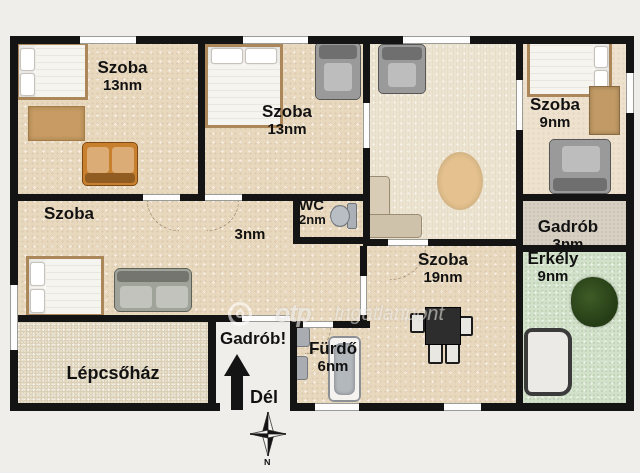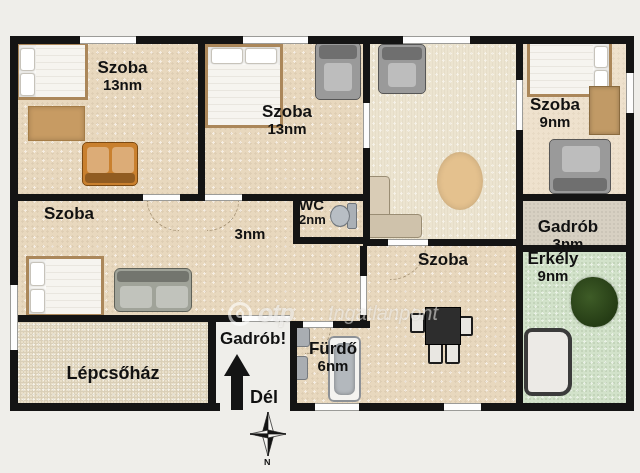--- a/index.html
+++ b/index.html
@@ -102,28 +102,28 @@
 
   
   .bejarat{position:absolute;z-index:40;font-weight:bold;font-size:17px;color:#111;text-align:center;}
   .arrow-head{position:absolute;width:0;height:0;z-index:40;
     border-left:13px solid transparent;border-right:13px solid transparent;border-bottom:22px solid #141414;}
   .arrow-shaft{position:absolute;background:#141414;z-index:40;}
   .del{position:absolute;z-index:40;font-weight:bold;font-size:18px;color:#111;}
   .compass{position:absolute;z-index:40;}
   .compass-n{position:absolute;z-index:40;font-size:9px;font-weight:bold;color:#111;}
   .watermark{
-    position:absolute;z-index:50;display:flex;align-items:center;gap:6px;
+    position:absolute;z-index:50;display:flex;align-items:center;gap:23px;
     color:rgba(255,255,255,.58);text-shadow:0 0 2px rgba(110,100,80,.25);text-align:center;
   }
   .wm-ring{width:24px;height:24px;border-radius:50%;border:3px solid rgba(255,255,255,.58);
     box-sizing:border-box;display:flex;align-items:center;justify-content:center;}
   .wm-dot{width:8px;height:8px;border-radius:50%;border:2px solid rgba(255,255,255,.58);box-sizing:border-box;}
   .wm-brand{font-size:25px;font-weight:bold;font-style:italic;letter-spacing:-1px;}
-  .wm-suffix{font-size:20px;font-style:italic;color:rgba(255,255,255,.5);margin-left:28px;}
+  .wm-suffix{font-size:20px;font-style:italic;color:rgba(255,255,255,.5);}
 </style>
 </head>
 <body>
 
 <div class="plan">
 
 
   <div class="floor fl-beige" style="left:10px;top:36px;width:195px;height:165px;"></div>
   <div class="floor fl-beige" style="left:198px;top:36px;width:172px;height:165px;"></div>
   <div class="floor fl-cream" style="left:363px;top:36px;width:160px;height:210px;"></div>
@@ -274,20 +274,21 @@
   </div>
   <div class="rlabel" style="left:200px;top:226px;width:100px;">
     <div class="ar">3nm</div>
   </div>
   <div class="rlabel small" style="left:299px;top:197px;width:34px;text-align:left;">
     <div class="nm">WC</div>
     <div class="ar">2nm</div>
   </div>
   <div class="rlabel" style="left:393px;top:251px;width:100px;">
     <div class="nm">Szoba</div>
+    <div class="ar">19nm</div>
   </div>
   <div class="rlabel" style="left:518px;top:202px;width:100px;margin-top:16px;">
     <div class="nm">Gadrób</div>
     <div class="ar">3nm</div>
   </div>
   <div class="rlabel" style="left:503px;top:250px;width:100px;">
     <div class="nm">Erkély</div>
     <div class="ar">9nm</div>
   </div>
   <div class="rlabel big" style="left:48px;top:364px;width:130px;">

